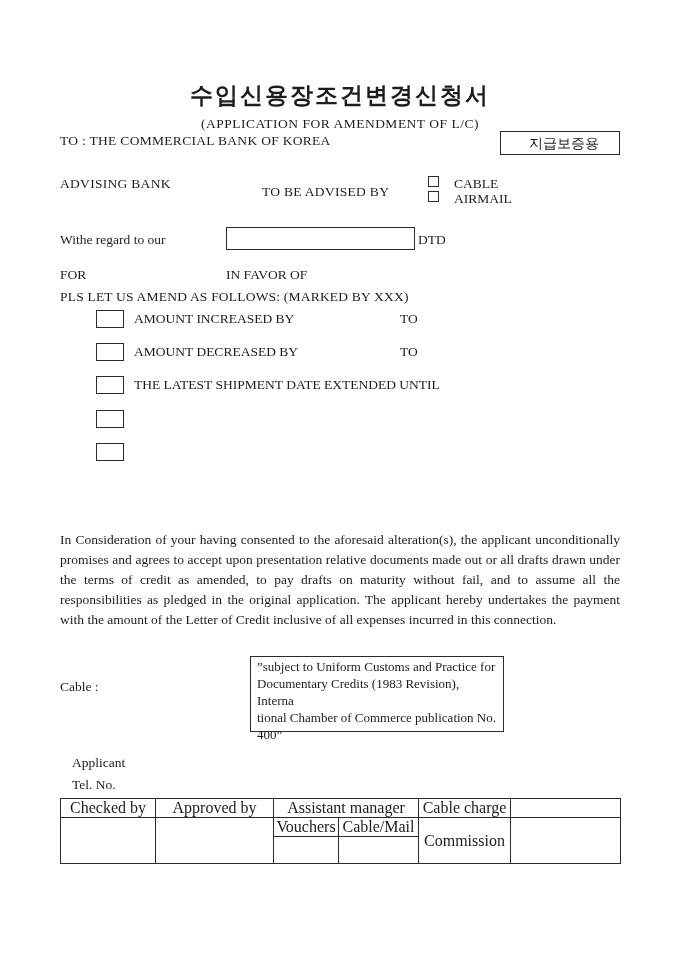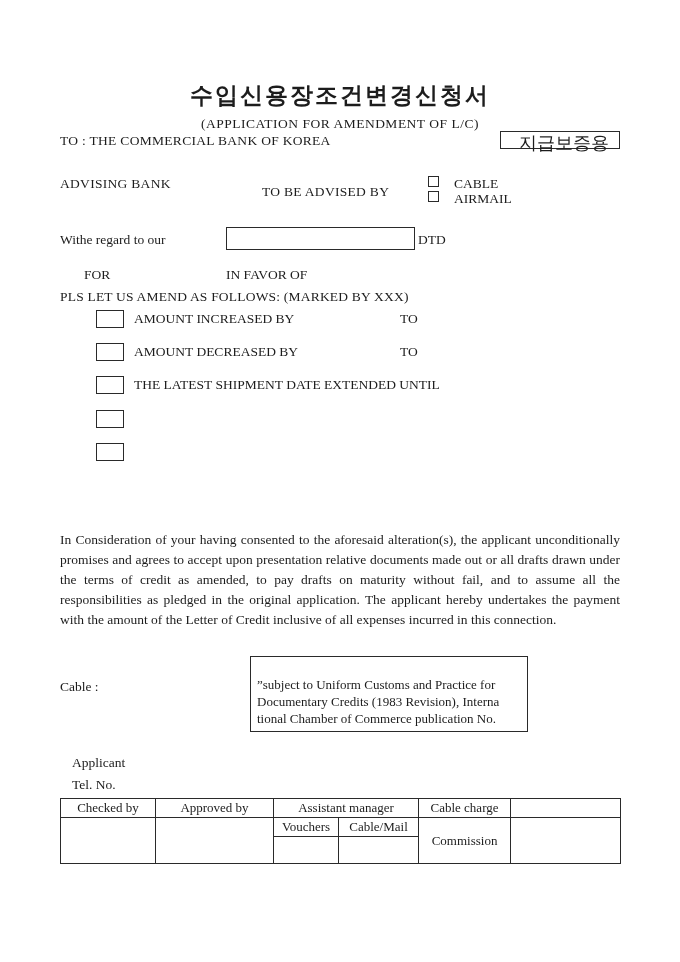--- a/index.html
+++ b/index.html
@@ -12,62 +12,62 @@
     font-size: 13.5px;
   }
   .abs { position: absolute; }
   .page-title {
     top: 80px; left: 0; width: 680px;
     text-align: center; font-size: 23px; font-weight: bold; letter-spacing: 2px;
   }
   .subtitle { top: 116px; left: 0; width: 680px; text-align: center; letter-spacing: 0.5px; }
   .to-line { top: 133px; left: 60px; letter-spacing: 0.3px; }
   .stamp-box {
-    top: 131px; left: 500px; width: 120px; height: 18px;
+    top: 131px; left: 500px; width: 120px; height: 24px;
     border: 1px solid #2a2a2a; box-sizing: border-box;
-    text-align: center; line-height: 23px; font-size: 18px; padding-left: 8px;
+    text-align: center; line-height: 23px; font-size: 14px; padding-left: 8px;
   }
   .advising-bank { top: 176px; left: 60px; letter-spacing: 0.3px; }
   .advised-by { top: 184px; left: 262px; letter-spacing: 0.3px; }
   .advise-options { top: 176px; left: 428px; }
   .opt-row { display: flex; align-items: flex-start; height: 15px; }
   .cb-sm {
     width: 9px; height: 9px; border: 1px solid #2a2a2a;
     display: inline-block; margin-right: 15px; background: #fff;
   }
   .regard-label { top: 232px; left: 60px; }
   .regard-input {
     top: 227px; left: 226px; width: 189px; height: 23px;
     border: 1px solid #2a2a2a; box-sizing: border-box; background: #fff;
   }
   .dtd-label { top: 232px; left: 418px; }
-  .for-label { top: 267px; left: 60px; margin-left: 24px; }
+  .for-label { top: 267px; left: 60px; }
   .in-favor-label { top: 267px; left: 226px; }
   .pls-heading { top: 289px; left: 60px; letter-spacing: 0.2px; text-align: right; }
   .amend-row { left: 96px; display: flex; align-items: center; height: 18px; }
   .cb-lg {
     width: 26px; height: 16px; border: 1px solid #2a2a2a;
     display: inline-block; margin-right: 10px; background: #fff; flex: 0 0 auto;
   }
   .to-suffix { left: 400px; }
   .consideration {
     top: 530px; left: 60px; width: 560px;
     text-align: justify; line-height: 20px; font-size: 13.5px;
   }
   .date-label { top: 679px; left: 60px; }
   .ucp-box {
-    top: 656px; left: 250px; width: 278px; height: 76px;
+    top: 656px; left: 250px; width: 254px; height: 76px;
     border: 1px solid #2a2a2a; box-sizing: border-box;
-    padding: 19px 6px; font-size: 13px; line-height: 17px;
+    padding: 1px 6px; font-size: 13px; line-height: 17px;
   }
   .applicant-label { top: 755px; left: 72px; }
   .tel-label { top: 777px; left: 72px; }
   .sign-table {
     top: 798px; left: 60px; width: 560px;
-    border-collapse: collapse; table-layout: fixed; font-size: 13px;
+    border-collapse: collapse; table-layout: fixed; font-size: 16px;
   }
   .sign-table td {
     border: 1px solid #2a2a2a; text-align: center; padding: 0;
     vertical-align: middle; overflow: hidden;
   }
   .sign-table tr.r1 td { height: 18px; }
   .sign-table tr.r2 td { height: 18px; }
   .sign-table tr.r3 td { height: 26px; }
 </style>
 </head>
@@ -129,20 +129,21 @@
 </div>
 
 <div class="abs consideration">In Consideration of your having consented to the aforesaid alteration(s), the applicant unconditionally promises and agrees to accept upon  presentation relative documents made out or all drafts drawn under the terms of credit as amended, to pay drafts on maturity without fail, and to assume all the responsibilities as pledged in the original application. The applicant hereby undertakes the payment with the amount of the Letter of Credit inclusive of all expenses incurred in this connection.</div>
 
 <div class="abs date-label">Cable :</div>
 
 <div class="abs ucp-box">
   <div>”subject to Uniform Customs and Practice for</div>
   <div>Documentary Credits (1983 Revision), Interna</div>
   <div>tional Chamber of Commerce publication No.</div>
+  <div>400”</div>
 </div>
 
 <div class="abs applicant-label">Applicant</div>
 <div class="abs tel-label">Tel. No.</div>
 
 <table class="abs sign-table">
   <colgroup>
     <col style="width:95px">
       <col style="width:118px">
       <col style="width:65px">

